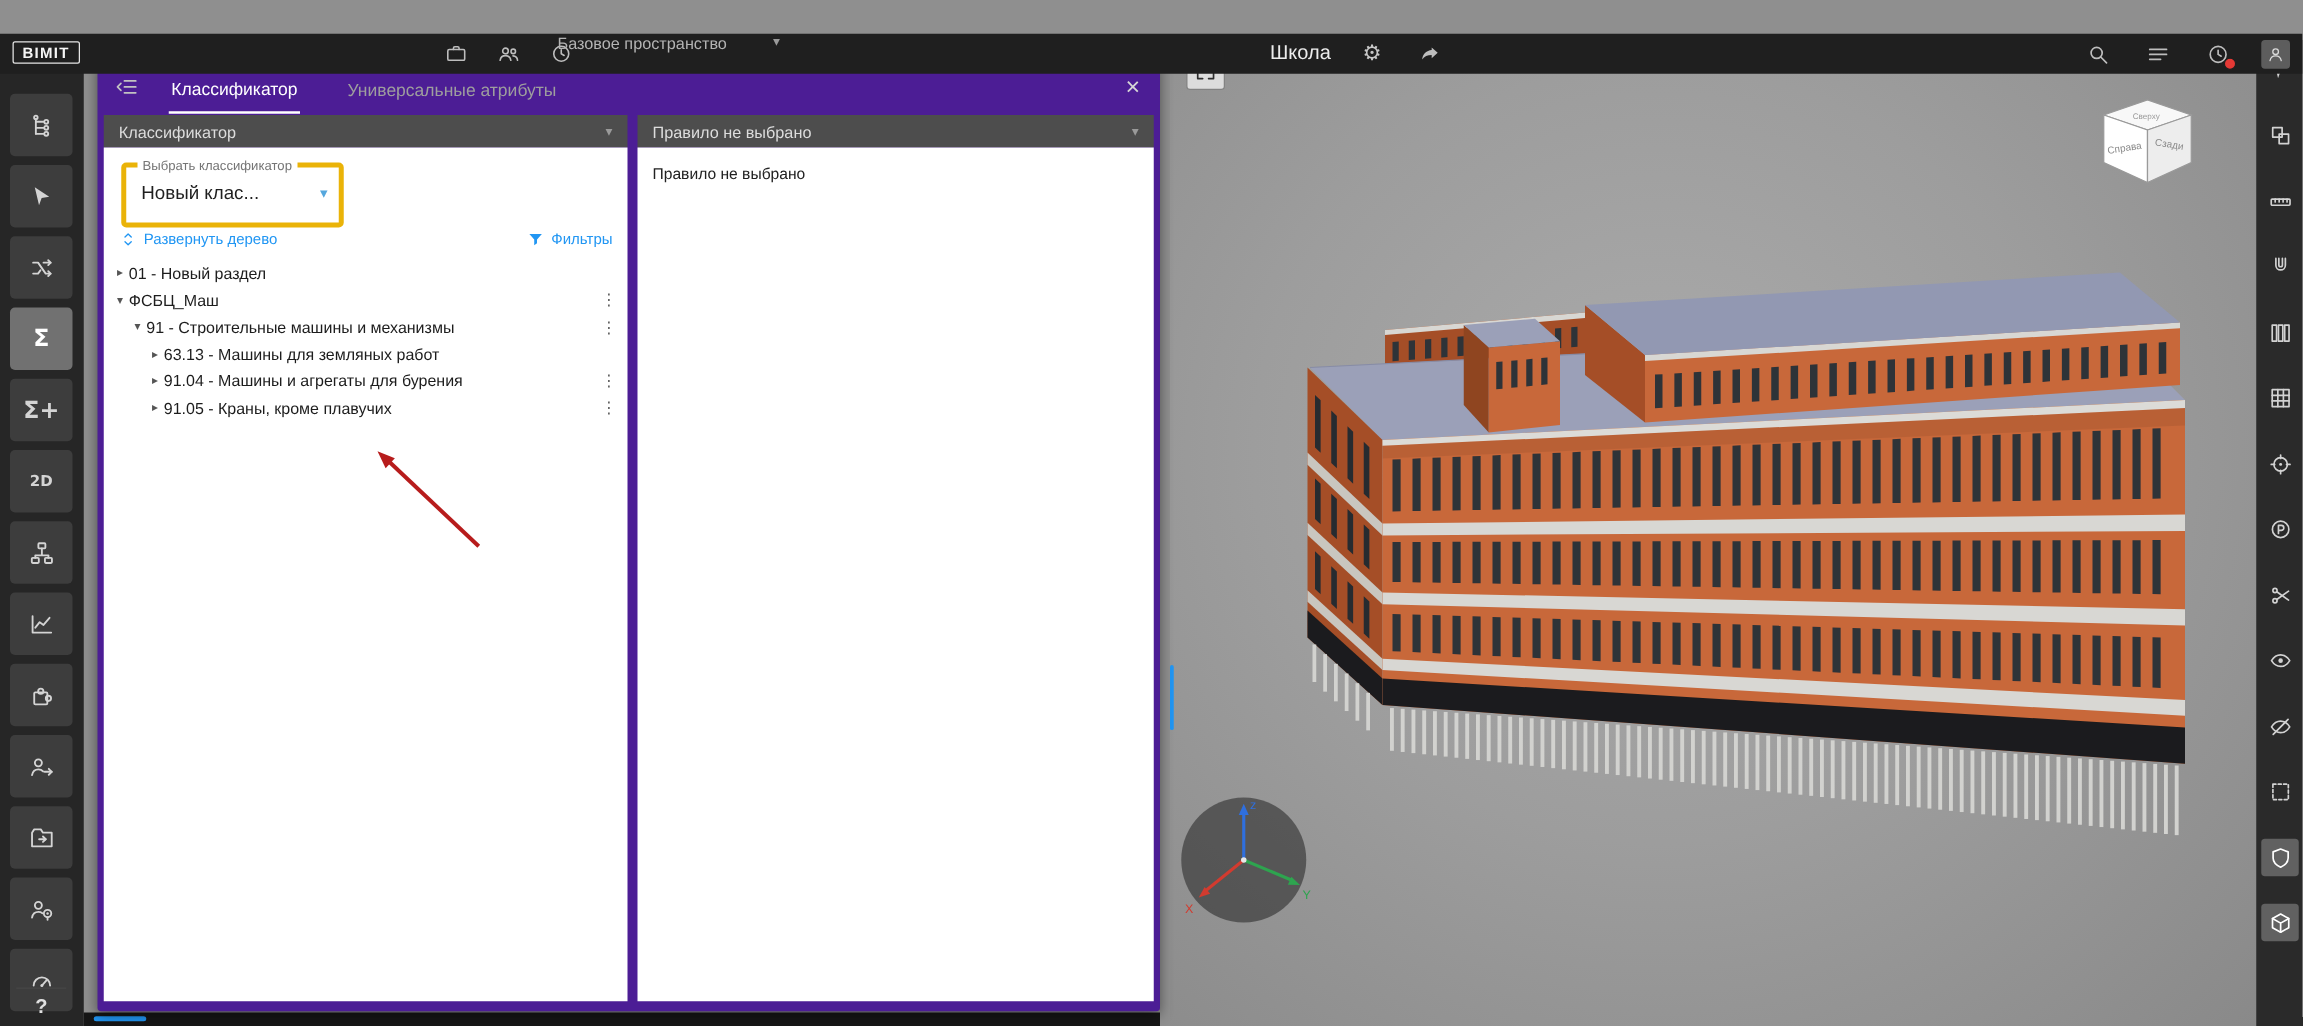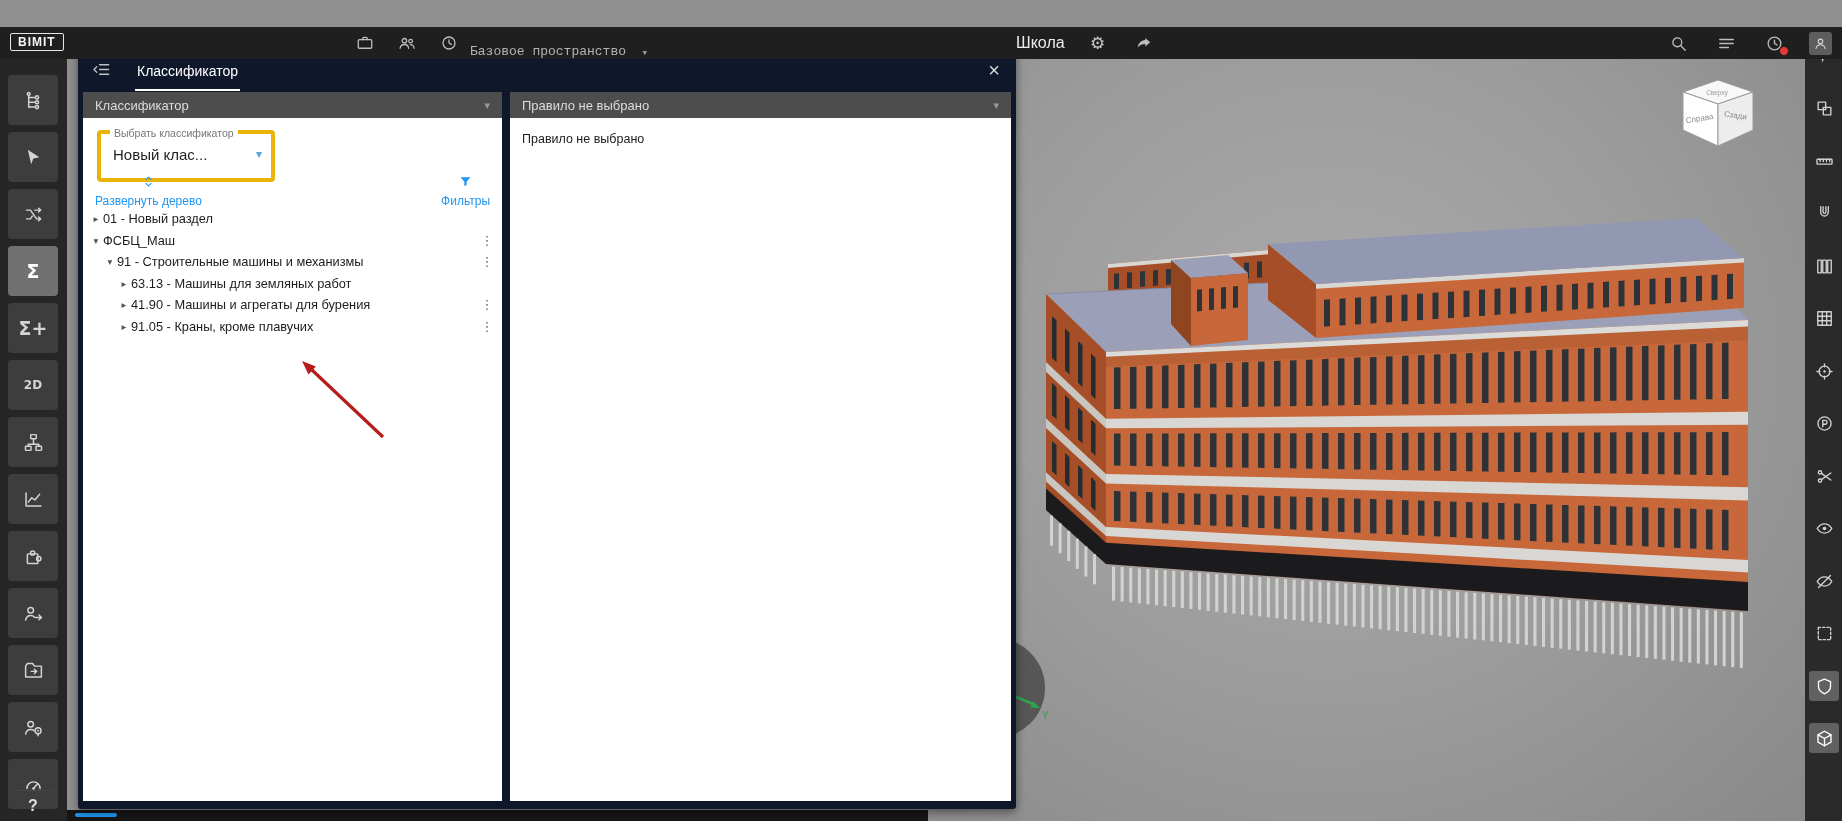--- a/index.html
+++ b/index.html
@@ -14,22 +14,22 @@
   svg.ic19{width:19px;height:19px;}
   svg.ic15{width:15px;height:15px;}
 
   
   #topbar{position:absolute;left:0;top:0;width:1842px;height:32px;background:#1f1f1f;z-index:30;margin-top:27px;}
   .logo{position:absolute;left:10px;top:6px;border:1px solid #e6e6e6;border-radius:2px;
     color:#f5f5f5;font-size:12px;font-weight:bold;letter-spacing:1px;padding:1px 7px;}
   .tb-group{position:absolute;top:0;height:32px;display:flex;align-items:center;gap:16px;}
   .tb-ic{width:26px;height:26px;display:flex;align-items:center;justify-content:center;
     color:#bdbdbd;cursor:pointer;}
-  .ws{position:absolute;left:470px;top:0;height:32px;width:178px;display:flex;
-    align-items:flex-end;justify-content:space-between;color:#b3b3b3;font-size:13px;cursor:pointer;font-family:Liberation Mono, monospace;}
+  .ws{position:absolute;left:446px;top:0;height:32px;width:178px;display:flex;
+    align-items:flex-start;justify-content:space-between;color:#b3b3b3;font-size:13px;cursor:pointer;}
   .caret{font-size:11px;color:#9a9a9a;}
   .tb-center{position:absolute;left:1016px;top:0;height:32px;display:flex;align-items:center;gap:20px;}
   .tb-title{color:#ececec;font-size:16px;}
   .gear{font-size:17px;color:#c7c7c7;}
   .tb-right{position:absolute;right:10px;top:0;height:32px;display:flex;align-items:center;gap:22px;}
   .acct{position:relative;}
   .badge{position:absolute;right:-2px;bottom:0;width:8px;height:8px;border-radius:50%;
     background:#e53935;border:1px solid #1f1f1f;}
   .avatar-tile{width:23px;height:23px;background:#5d5d5d;border-radius:3px;display:flex;
     align-items:center;justify-content:center;color:#d9d9d9;}
@@ -37,21 +37,21 @@
   
   #sidebar{position:absolute;left:0;top:32px;width:67px;bottom:0;background:#262626;z-index:20;}
   .tile{position:absolute;left:8px;width:50px;height:50px;background:#3d3d3d;border-radius:4px;
     color:#d4d4d4;display:flex;align-items:center;justify-content:center;cursor:pointer;}
   .tile.active{background:#717171;color:#ffffff;}
   .tile .glyph{font-size:19px;font-weight:bold;font-family:"DejaVu Sans",sans-serif;}
   .help-tile{position:absolute;left:13px;bottom:6px;width:40px;padding-top:6px;border-top:1px solid #474747;
     color:#e0e0e0;font-size:16px;font-weight:bold;text-align:center;cursor:pointer;}
 
   
-  #panel{position:absolute;left:78px;top:47px;width:938px;height:762px;background:#0f172a;
+  #panel{position:absolute;left:78px;top:47px;width:850px;height:762px;background:#4c1d95;
     border-radius:3px;box-shadow:0 3px 10px rgba(0,0,0,.45);z-index:25;}
   #tabbar{height:45px;display:flex;align-items:center;padding:0 16px 0 14px;}
   .collapse-ic{color:#c2c2c2;margin-right:24px;cursor:pointer;display:flex;}
   .tab{font-size:14px;color:#9e9e9e;margin-right:36px;padding:14px 2px 10px;cursor:pointer;white-space:nowrap;}
   .tab.active{color:#ffffff;border-bottom:2px solid #ffffff;}
   .close-x{margin-left:auto;color:#d6d6d6;font-size:20px;line-height:20px;cursor:pointer;}
   #cols{position:absolute;left:5px;right:5px;top:45px;bottom:8px;display:flex;gap:8px;}
   .col{display:flex;flex-direction:column;min-width:0;}
   .col-h{height:26px;background:#4d4d4d;color:#dcdcdc;font-size:13px;display:flex;
     align-items:center;justify-content:space-between;padding:0 12px;flex:none;cursor:pointer;}
@@ -60,21 +60,21 @@
   .sel{position:absolute;left:14px;top:12px;width:170px;height:44px;border:4px solid #eab308;border-radius:4px;cursor:pointer;}
   .sel-label{position:absolute;top:-7px;left:9px;background:#fff;padding:0 4px;font-size:10.5px;color:#757575;white-space:nowrap;}
   .sel-val{position:absolute;left:12px;top:12px;font-size:15px;color:#1f1f1f;white-space:nowrap;}
   .sel-caret{position:absolute;right:9px;top:13px;color:#55a7dd;font-size:12px;}
   .srch{position:absolute;left:198px;top:15px;width:168px;height:40px;border:1px solid #c2c2c2;
     border-radius:4px;font-size:13px;color:#444;padding:0 10px;box-sizing:border-box;outline:none;
     font-family:"Liberation Sans","DejaVu Sans",sans-serif;background:#fff;}
   .srch::placeholder{color:#9e9e9e;}
   .links{position:absolute;top:64px;left:12px;right:12px;height:18px;display:flex;
     justify-content:space-between;align-items:center;font-size:12px;color:#2196f3;}
-  .link{display:flex;align-items:center;gap:5px;cursor:pointer;flex-direction:column;}
+  .link{display:flex;align-items:center;gap:5px;cursor:pointer;}
   .tree{position:absolute;top:90px;left:0;right:0;}
   .trow{height:21.5px;display:flex;align-items:center;font-size:12.8px;color:#1d1d1d;padding-right:8px;cursor:default;}
   .trow .arr{width:14px;text-align:center;color:#555;font-size:9.5px;flex:none;cursor:pointer;}
   .trow .lbl{flex:1;min-width:0;white-space:nowrap;overflow:hidden;}
   .trow .kebab{color:#616161;font-size:13px;width:14px;text-align:center;cursor:pointer;flex:none;}
   .lvl0{padding-left:6px;} .lvl1{padding-left:20px;} .lvl2{padding-left:34px;}
   .rule-body{padding:14px 12px;font-size:12.5px;color:#212121;}
 
   #bottomstrip{position:absolute;left:67px;top:810px;width:861px;height:11px;background:#161616;z-index:24;}
   #hthumb{position:absolute;left:8px;top:3px;width:42px;height:4px;background:#2196f3;border-radius:2px;}
@@ -381,20 +381,21 @@
 </div>
 
 <div id="panel">
   <div id="tabbar">
     <span class="collapse-ic">
         <svg class="ic ic19">
           <use href="#i-collapse"></use>
         </svg>
       </span>
     <span class="tab active">Классификатор</span>
+    <span class="tab">Универсальные атрибуты</span>
     <span class="close-x">×</span>
   </div>
   <div id="cols">
 
     <div class="col" style="flex:0 0 419px">
       <div class="col-h">
         <span>Классификатор</span>
         <span class="caret">▾</span>
       </div>
       <div class="col-b">
@@ -431,21 +432,21 @@
             <span class="arr">▾</span>
             <span class="lbl">91 - Строительные машины и механизмы</span>
             <span class="kebab">⋮</span>
           </div>
           <div class="trow lvl2">
             <span class="arr">▸</span>
             <span class="lbl">63.13 - Машины для земляных работ</span>
           </div>
           <div class="trow lvl2">
             <span class="arr">▸</span>
-            <span class="lbl">41.90 - Машины и агрегаты для бурения</span>
+            <span class="lbl">91.04 - Машины и агрегаты для бурения</span>
             <span class="kebab">⋮</span>
           </div>
           <div class="trow lvl2">
             <span class="arr">▸</span>
             <span class="lbl">91.05 - Краны, кроме плавучих</span>
             <span class="kebab">⋮</span>
           </div>
         </div>
         <svg style="position:absolute;left:200px;top:225px" width="120" height="110">
           <line x1="100" y1="94" x2="29" y2="27" stroke="#b71c1c" stroke-width="3.2"></line>

